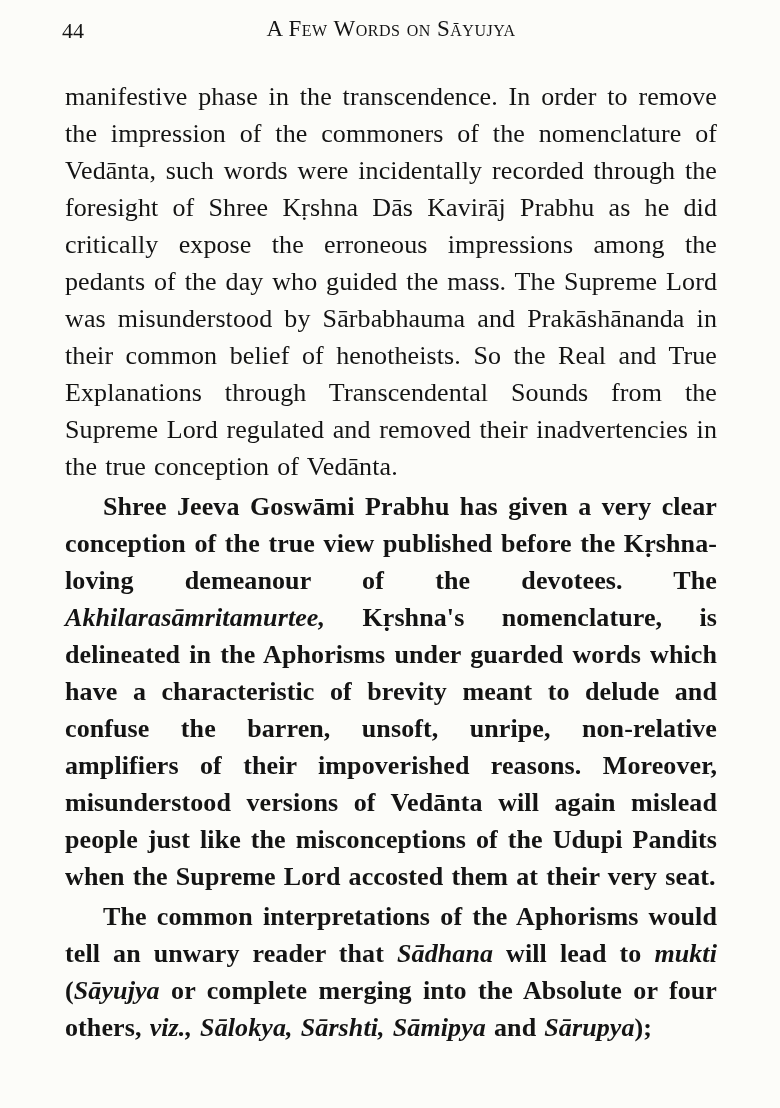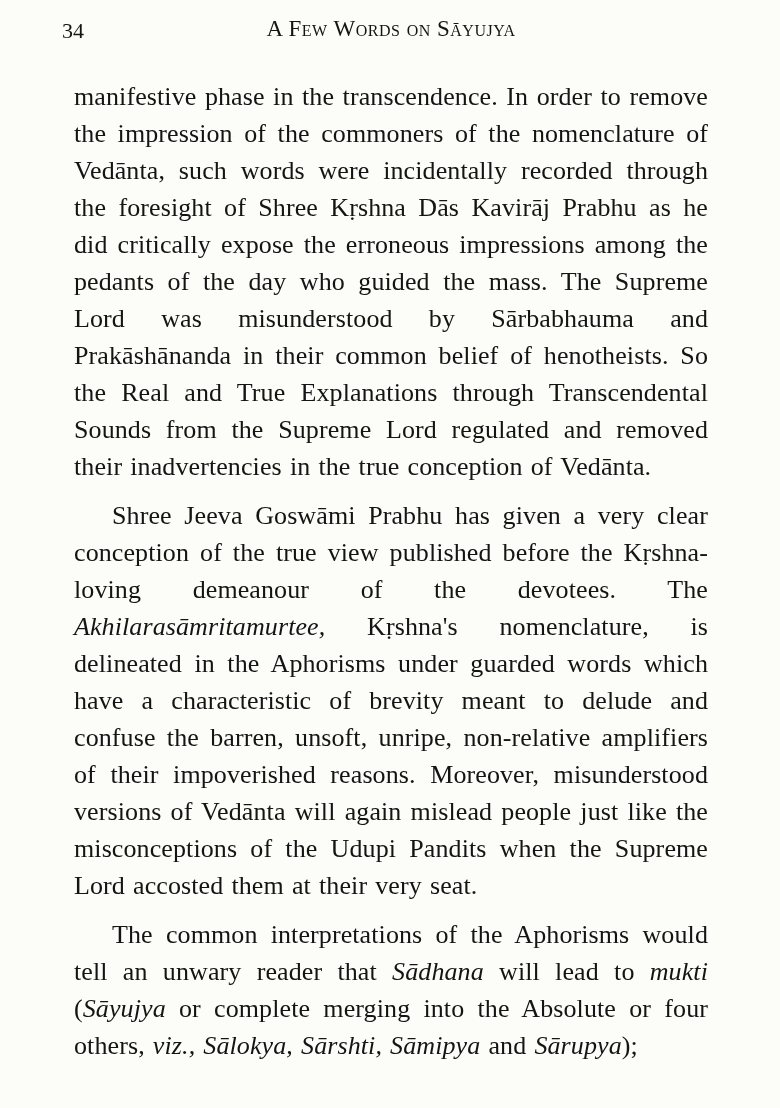--- a/index.html
+++ b/index.html
@@ -30,41 +30,42 @@
     top: 2px;
     font-size: 22px;
   }
   .running-head {
     text-align: center;
     font-variant: small-caps;
     font-size: 23px;
     letter-spacing: 0.5px;
   }
   .body-text p {
-    margin: 12px;
+    margin: 3px;
     font-size: 26px;
     line-height: 37px;
     text-align: justify;
     word-spacing: 1.5px;
     letter-spacing: 0.1px;
   }
   .body-text p.indent {
     text-indent: 38px;
+    font-weight: bold;
   }
   .it {
     font-style: italic;
   }
 </style>
 </head>
 <body>
 
 <div class="page">
 
   <div class="page-header">
-    <span class="page-number">34</span>
+    <span class="page-number">44</span>
     <div class="running-head">A Few Words on Sāyujya</div>
   </div>
 
   <div class="body-text">
 
     <p>
       <span>manifestive phase in the transcendence. In order to remove the impression of the commoners of the nomenclature of Vedānta, such words were incidentally recorded through the foresight of Shree Kṛshna Dās Kavirāj Prabhu as he did critically expose the erroneous impressions among the pedants of the day who guided the mass. The Supreme Lord was misunderstood by Sārbabhauma and Prakāshānanda in their common belief of henotheists. So the Real and True Explanations through Transcendental Sounds from the Supreme Lord regulated and removed their inadvertencies in the true conception of Vedānta.</span>
     </p>
 
     <p class="indent">

